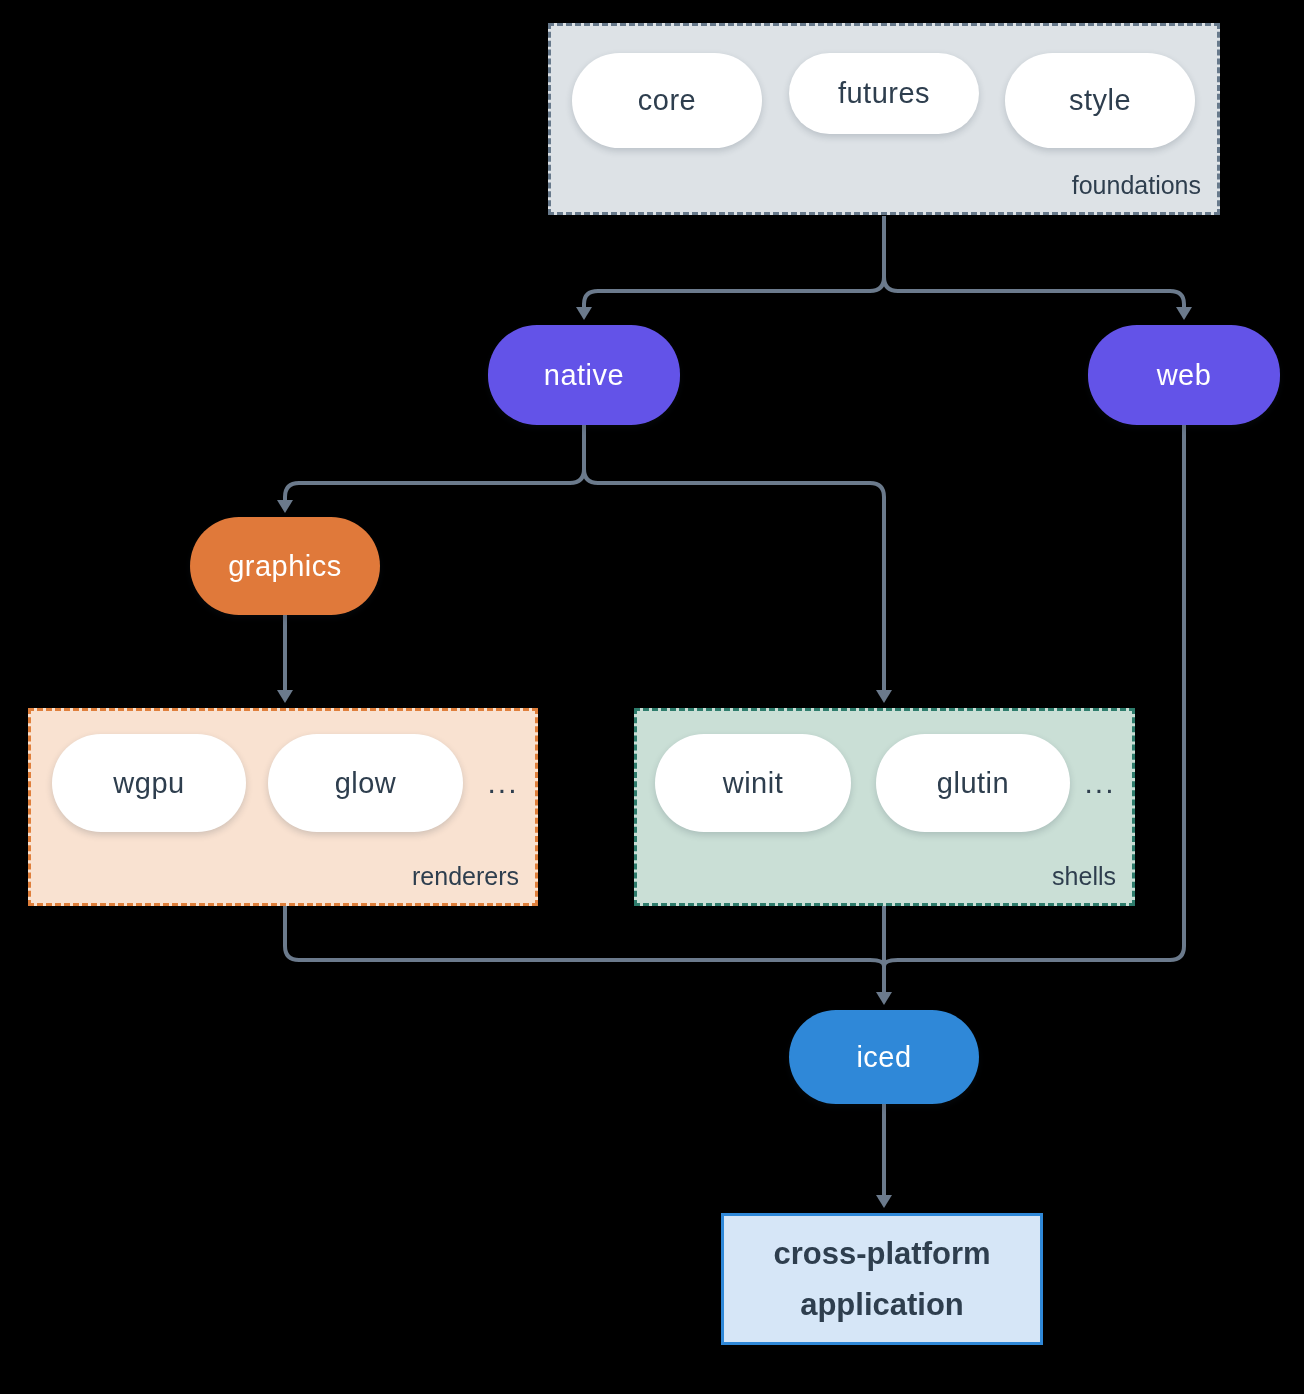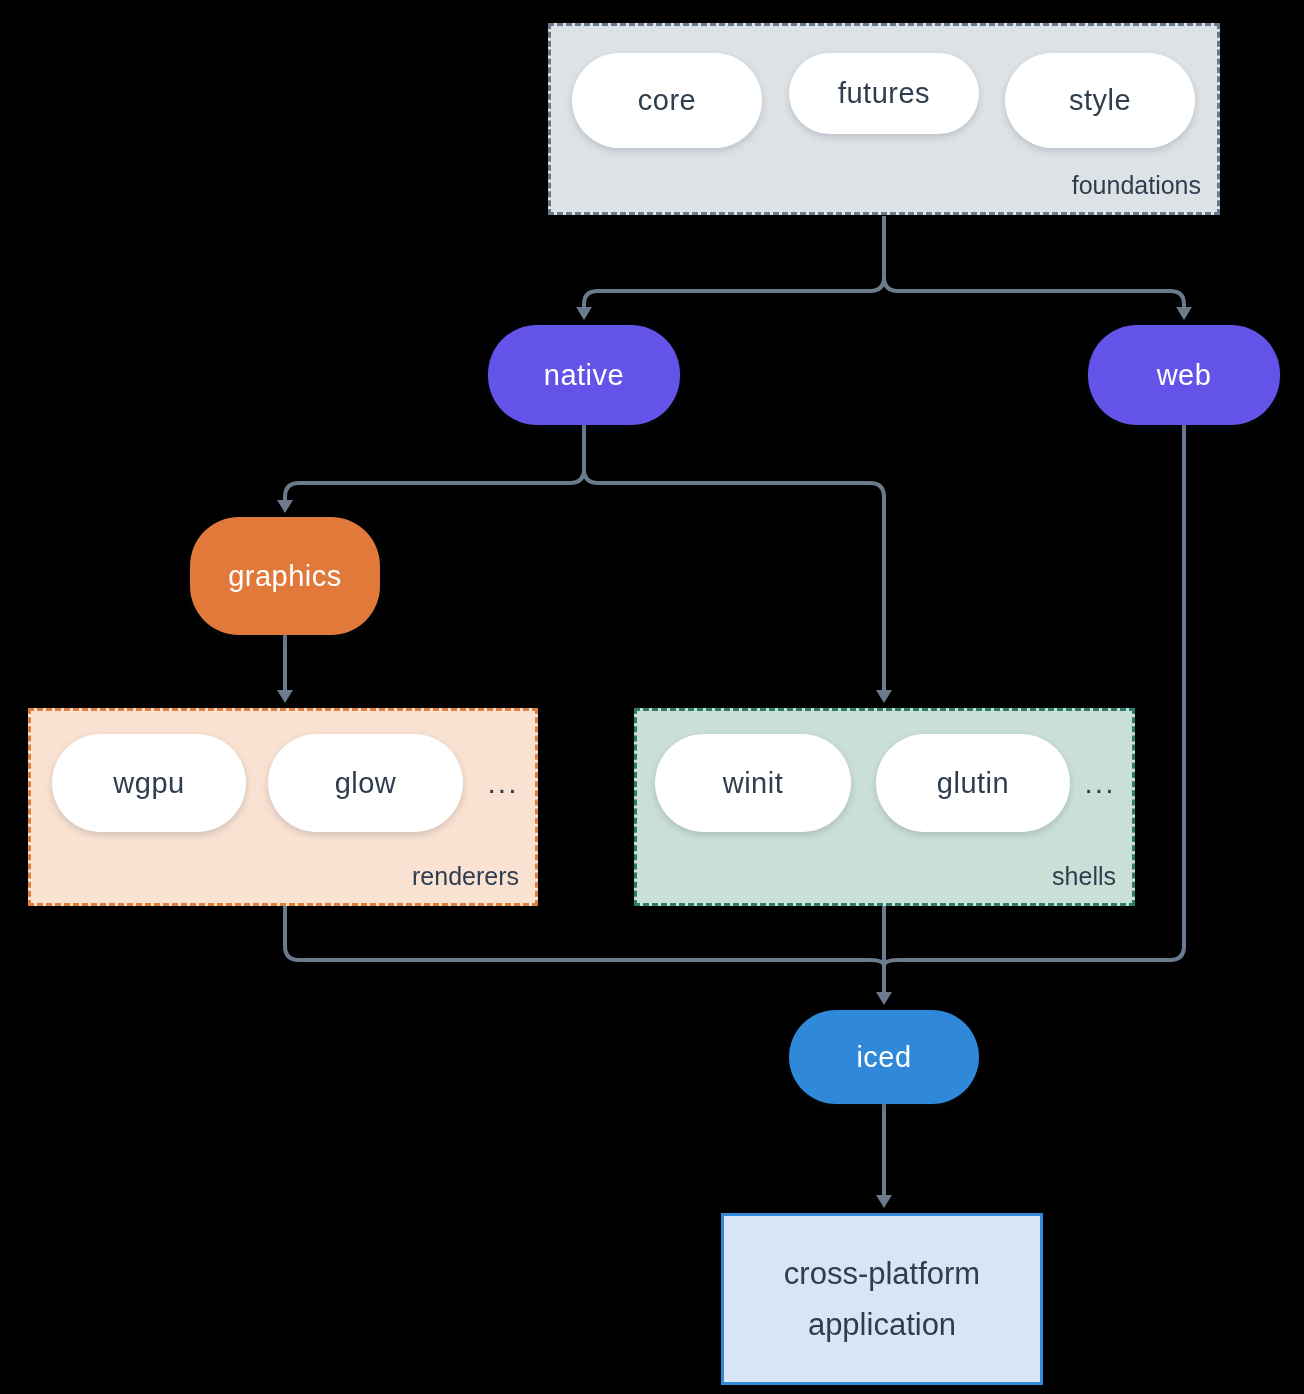--- a/index.html
+++ b/index.html
@@ -78,21 +78,21 @@
     <span>style</span>
   </div>
 
   <div class="pill purple" style="left:488px;top:325px;width:192px;height:100px;">
     <span>native</span>
   </div>
   <div class="pill purple" style="left:1088px;top:325px;width:192px;height:100px;">
     <span>web</span>
   </div>
 
-  <div class="pill orange" style="left:190px;top:517px;width:190px;height:118px;">
+  <div class="pill orange" style="left:190px;top:517px;width:190px;height:98px;">
     <span>graphics</span>
   </div>
 
   <div class="groupbox renderers" style="left:28px;top:708px;width:510px;height:198px;">
     <span class="group-label">renderers</span>
   </div>
   <div class="pill white" style="left:52px;top:734px;width:194px;height:98px;">
     <span>wgpu</span>
   </div>
   <div class="pill white" style="left:268px;top:734px;width:195px;height:98px;">
@@ -108,17 +108,17 @@
   </div>
   <div class="pill white" style="left:876px;top:734px;width:194px;height:98px;text-align:right;">
     <span>glutin</span>
   </div>
   <div class="dots" style="left:1065px;top:734px;width:70px;height:98px;">...</div>
 
   <div class="pill blue" style="left:789px;top:1010px;width:190px;height:94px;">
     <span>iced</span>
   </div>
 
-  <div class="appbox" style="left:721px;top:1213px;width:322px;height:172px;">
+  <div class="appbox" style="left:721px;top:1213px;width:322px;height:132px;font-weight:bold;">
     <span>cross-platform application</span>
   </div>
 
 </div>
 
 </body></html>

